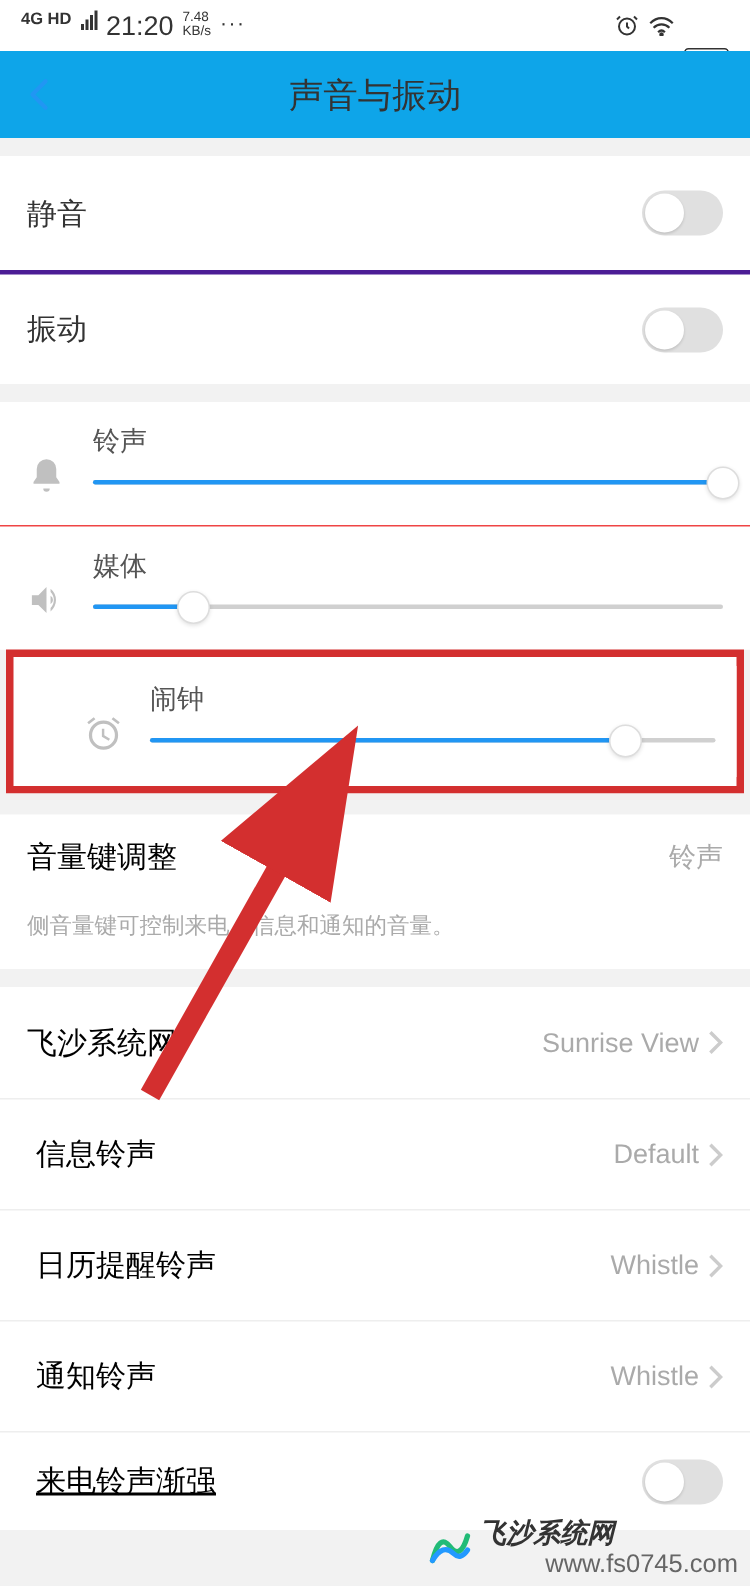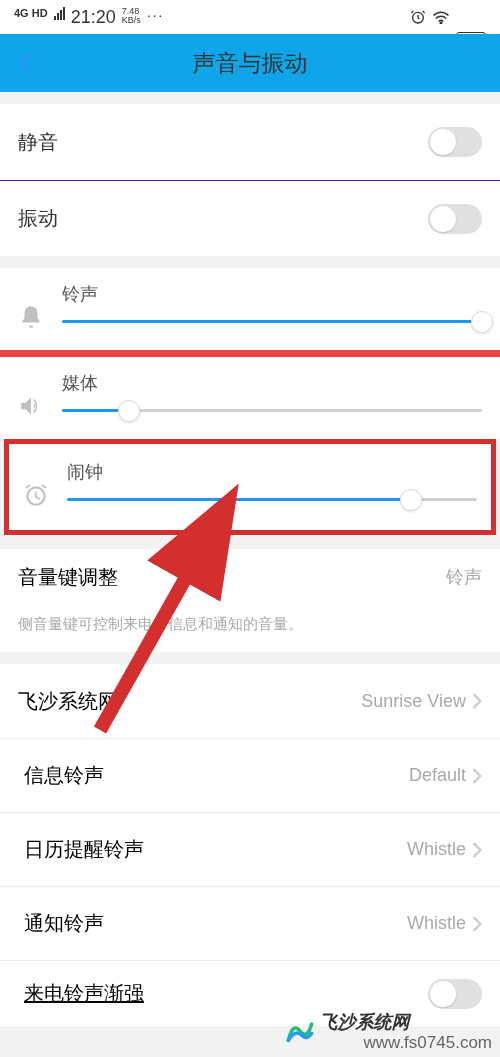--- a/index.html
+++ b/index.html
@@ -86,21 +86,21 @@
     .section { background: #fff; }
     .gap { height: 12px; background: #f2f2f2; }
 
     .toggle-row {
       height: 76px;
       padding: 0 18px;
       display: flex;
       align-items: center;
       justify-content: space-between;
     }
-    .toggle-row + .toggle-row { border-top: 1px solid #4c1d95; }
+    .toggle-row + .toggle-row { border-top: 3px solid #4c1d95; }
     .toggle-label { font-size: 20px; color: #333; }
     .toggle {
       width: 54px; height: 30px;
       background: #e0e0e0;
       border-radius: 15px;
       position: relative;
     }
     .toggle .knob {
       width: 26px; height: 26px;
       background: #fff;
@@ -267,36 +267,36 @@
         <path d="M12 2a6 6 0 0 0-6 6v5l-2 3v1h16v-1l-2-3V8a6 6 0 0 0-6-6zm-2 18a2 2 0 0 0 4 0h-4z"></path>
       </svg>
     <div class="slider-body">
       <div class="slider-name">铃声</div>
       <div class="slider-track">
         <div class="slider-fill" style="width:100%"></div>
         <div class="slider-thumb" style="left:100%"></div>
       </div>
     </div>
   </div>
-  <div class="slider-block" style="border-top:7px solid #ef4444;">
+  <div class="slider-block" style="border-top:1px solid #ef4444;">
     <svg class="slider-icon" viewBox="0 0 24 24" fill="currentColor">
         <path d="M3 9v6h4l5 5V4L7 9H3zm13 3a3 3 0 0 0-1.5-2.6v5.2A3 3 0 0 0 16 12zm-1.5-7v2.1a7 7 0 0 1 0 9.8V19a9 9 0 0 0 0-14z"></path>
       </svg>
     <div class="slider-body">
       <div class="slider-name">媒体</div>
       <div class="slider-track">
         <div class="slider-fill" style="width:16%"></div>
         <div class="slider-thumb" style="left:16%"></div>
       </div>
     </div>
   </div>
 </div>
 
 <div class="highlight-box">
-  <div class="slider-block" style="padding:10px 14px 16px;">
+  <div class="slider-block" style="padding:10px 14px 16px;margin-left:33px;">
     <svg class="slider-icon" viewBox="0 0 24 24" fill="currentColor">
         <path d="M12 4a9 9 0 1 0 0 18 9 9 0 0 0 0-18zm0 16a7 7 0 1 1 0-14 7 7 0 0 1 0 14zm.5-11H11v5l4.2 2.5.8-1.3-3.5-2.1V9zM6 2L2 5l1 1.3L7 3.3 6 2zm12 0l-1 1.3 4 3L22 5l-4-3z"></path>
       </svg>
     <div class="slider-body">
       <div class="slider-name">闹钟</div>
       <div class="slider-track">
         <div class="slider-fill" style="width:84%"></div>
         <div class="slider-thumb" style="left:84%"></div>
       </div>
     </div>

